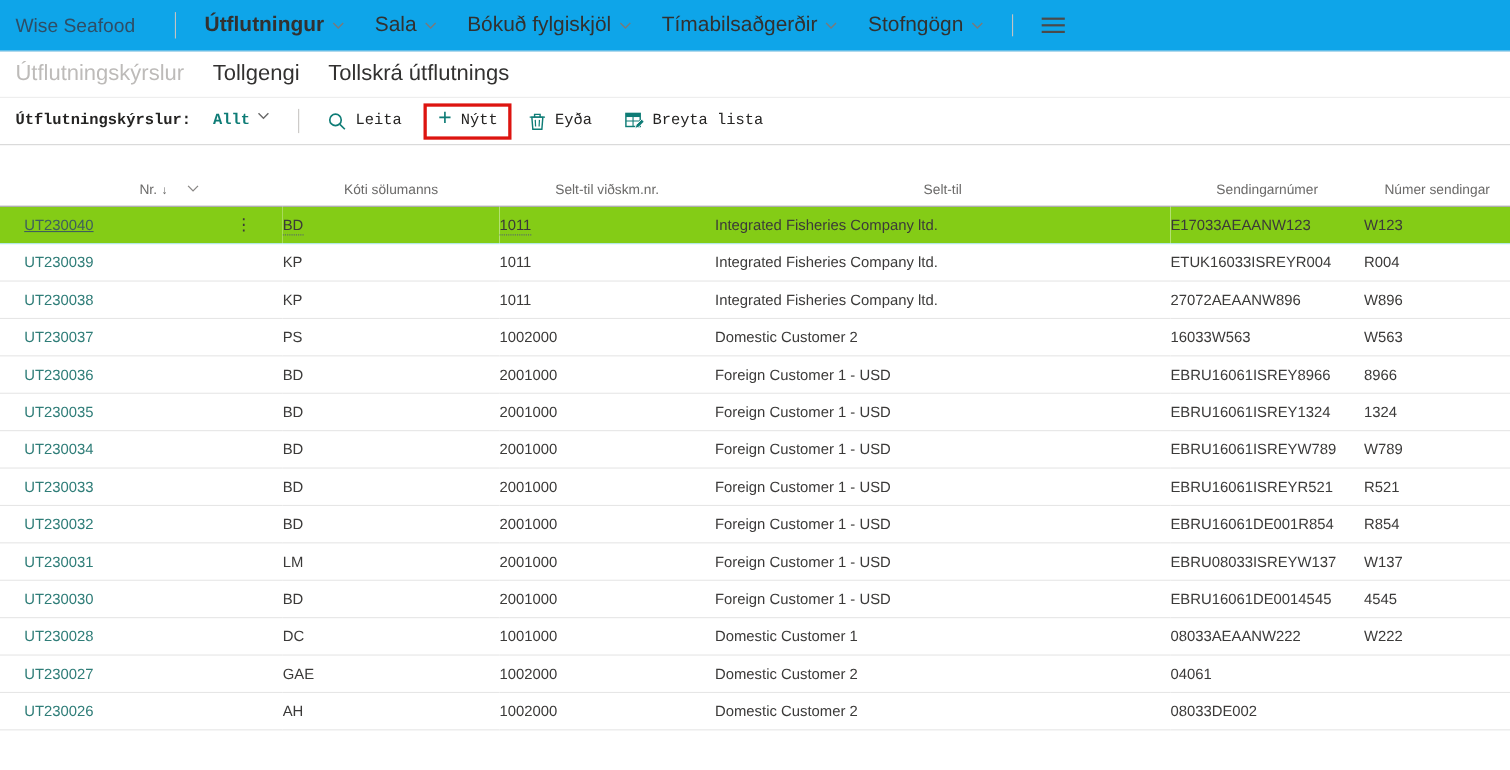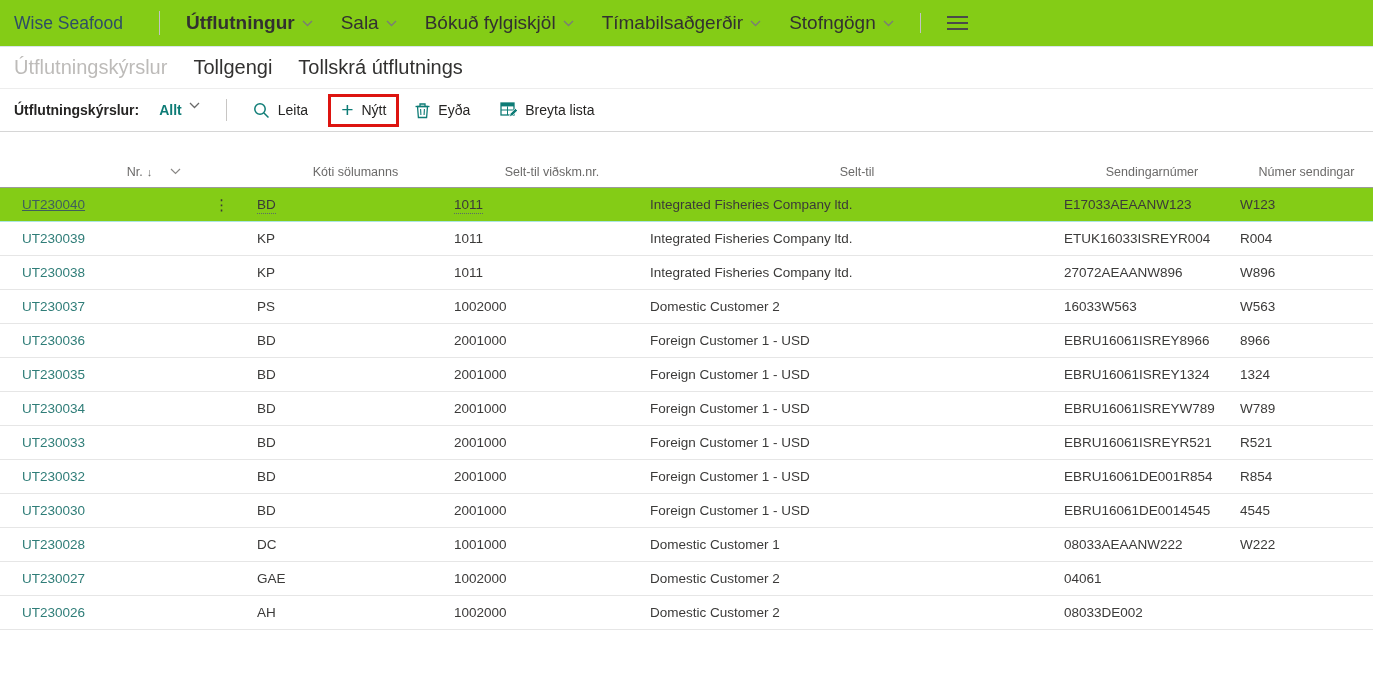--- a/index.html
+++ b/index.html
@@ -1,40 +1,40 @@
 <!DOCTYPE html>
 <html><head>
 <meta charset="utf-8">
 <style>
   * { margin: 0; padding: 0; box-sizing: border-box; }
   html, body { width: 1373px; height: 700px; overflow: hidden; background: #fff;
     font-family: "Liberation Sans", sans-serif; color: #323130; }
 
   
   .topnav { height: 47px; display: flex; align-items: center; padding-left: 14px;
-    border-bottom: 1px solid #d9e4ec; background: #84cc16; }
+    border-bottom: 1px solid #d9e4ec; background: #0ea5e9; }
   .brand { font-size: 17.5px; color: #2e4e66; margin-right: 24px; cursor: pointer; }
   .vdiv { width: 1px; height: 24px; background: #c3c3c3; margin: 0 12px; }
   .vdiv.short { height: 20px; }
   .nav-item { display: flex; align-items: center; gap: 7px; font-size: 19px;
     color: #323130; margin: 0 14px; cursor: pointer; white-space: nowrap; }
   .nav-item.bold { font-weight: bold; }
   .chev { flex: 0 0 auto; }
   .hamburger { margin: 0 10px; display: flex; flex-direction: column; gap: 4px; cursor: pointer; padding: 4px; }
   .hamburger span { display: block; width: 21px; height: 2px; background: #4a4a4a; }
 
   
   .tabstrip { height: 42px; display: flex; align-items: center; padding-left: 14px;
     border-bottom: 1px solid #ededed; }
   .tab { font-size: 20px; margin-right: 26px; cursor: pointer; white-space: nowrap; }
   .tab.disabled { color: #bdbbb9; }
 
   
   .actionbar { height: 43px; display: flex; align-items: center; padding-left: 14px;
-    border-bottom: 1px solid #d6d6d6; }
+    border-bottom: 1px solid #d6d6d6; font-family: Liberation Mono, monospace; }
   .ab-caption { font-size: 14px; font-weight: bold; color: #252423; margin-right: 20px; }
   .ab-filter { display: flex; align-items: flex-start; gap: 7px; cursor: pointer; }
   .ab-filter .val { font-size: 14px; font-weight: bold; color: #0e7c76; }
   .ab-sep { width: 1px; height: 22px; background: #c8c6c4; margin: 0 26px; }
   .ab-btn { display: flex; align-items: center; gap: 8px; font-size: 14px; color: #252423;
     cursor: pointer; margin-right: 30px; white-space: nowrap; justify-content: center; }
   .ab-btn .plus { color: #0e7c76; font-size: 21px; font-weight: 400; line-height: 16px; }
   .hl-box { border: 3px solid #dd1410; padding: 5px 10px 6px 10px; margin: -9px 16px -9px -10px;
     display: flex; align-items: center; }
   .hl-box .ab-btn { margin-right: 0; }
@@ -257,20 +257,28 @@
         </tr>
         <tr>
           <td class="c-nr"><a>UT230032</a></td>
           <td><span>BD</span></td>
           <td><span>2001000</span></td>
           <td><span>Foreign Customer 1 - USD</span></td>
           <td><span>EBRU16061DE001R854</span></td>
           <td><span>R854</span></td>
         </tr>
         <tr>
+          <td class="c-nr"><a>UT230031</a></td>
+          <td><span>LM</span></td>
+          <td><span>2001000</span></td>
+          <td><span>Foreign Customer 1 - USD</span></td>
+          <td><span>EBRU08033ISREYW137</span></td>
+          <td><span>W137</span></td>
+        </tr>
+        <tr>
           <td class="c-nr"><a>UT230030</a></td>
           <td><span>BD</span></td>
           <td><span>2001000</span></td>
           <td><span>Foreign Customer 1 - USD</span></td>
           <td><span>EBRU16061DE0014545</span></td>
           <td><span>4545</span></td>
         </tr>
         <tr>
           <td class="c-nr"><a>UT230028</a></td>
           <td><span>DC</span></td>

